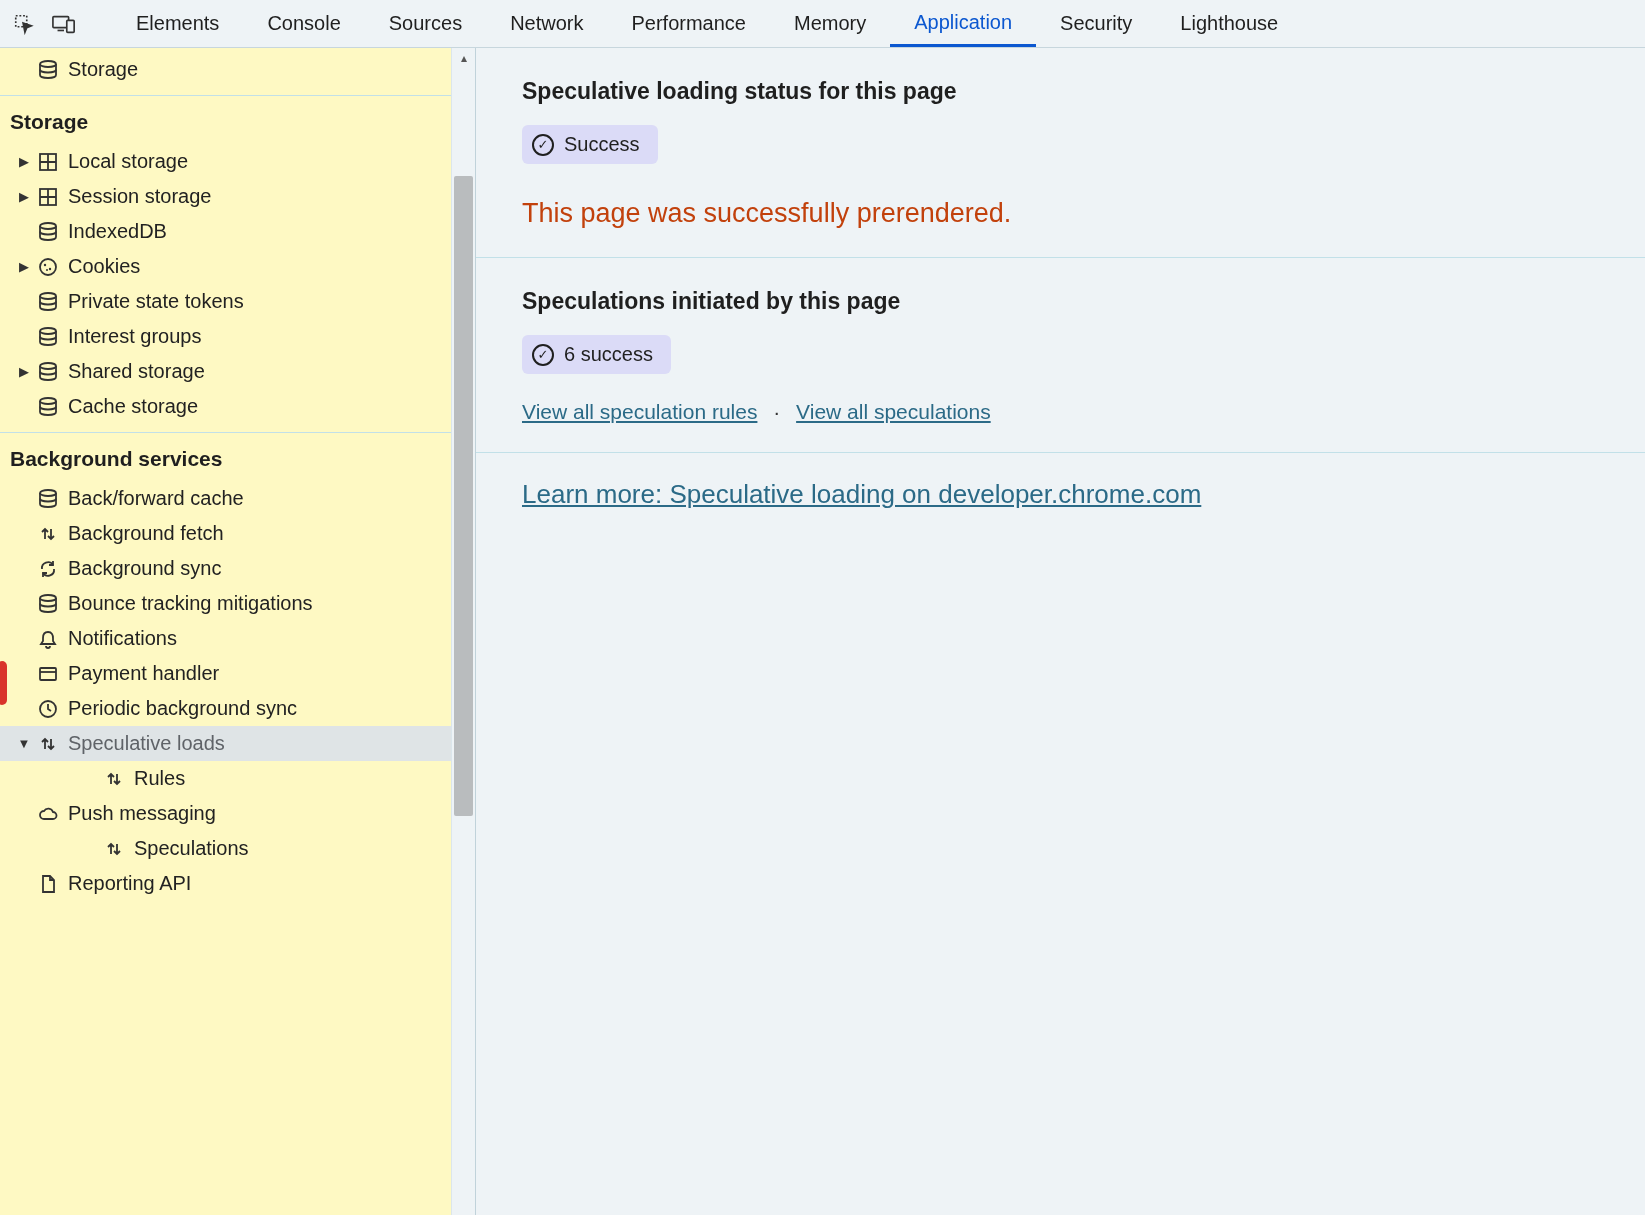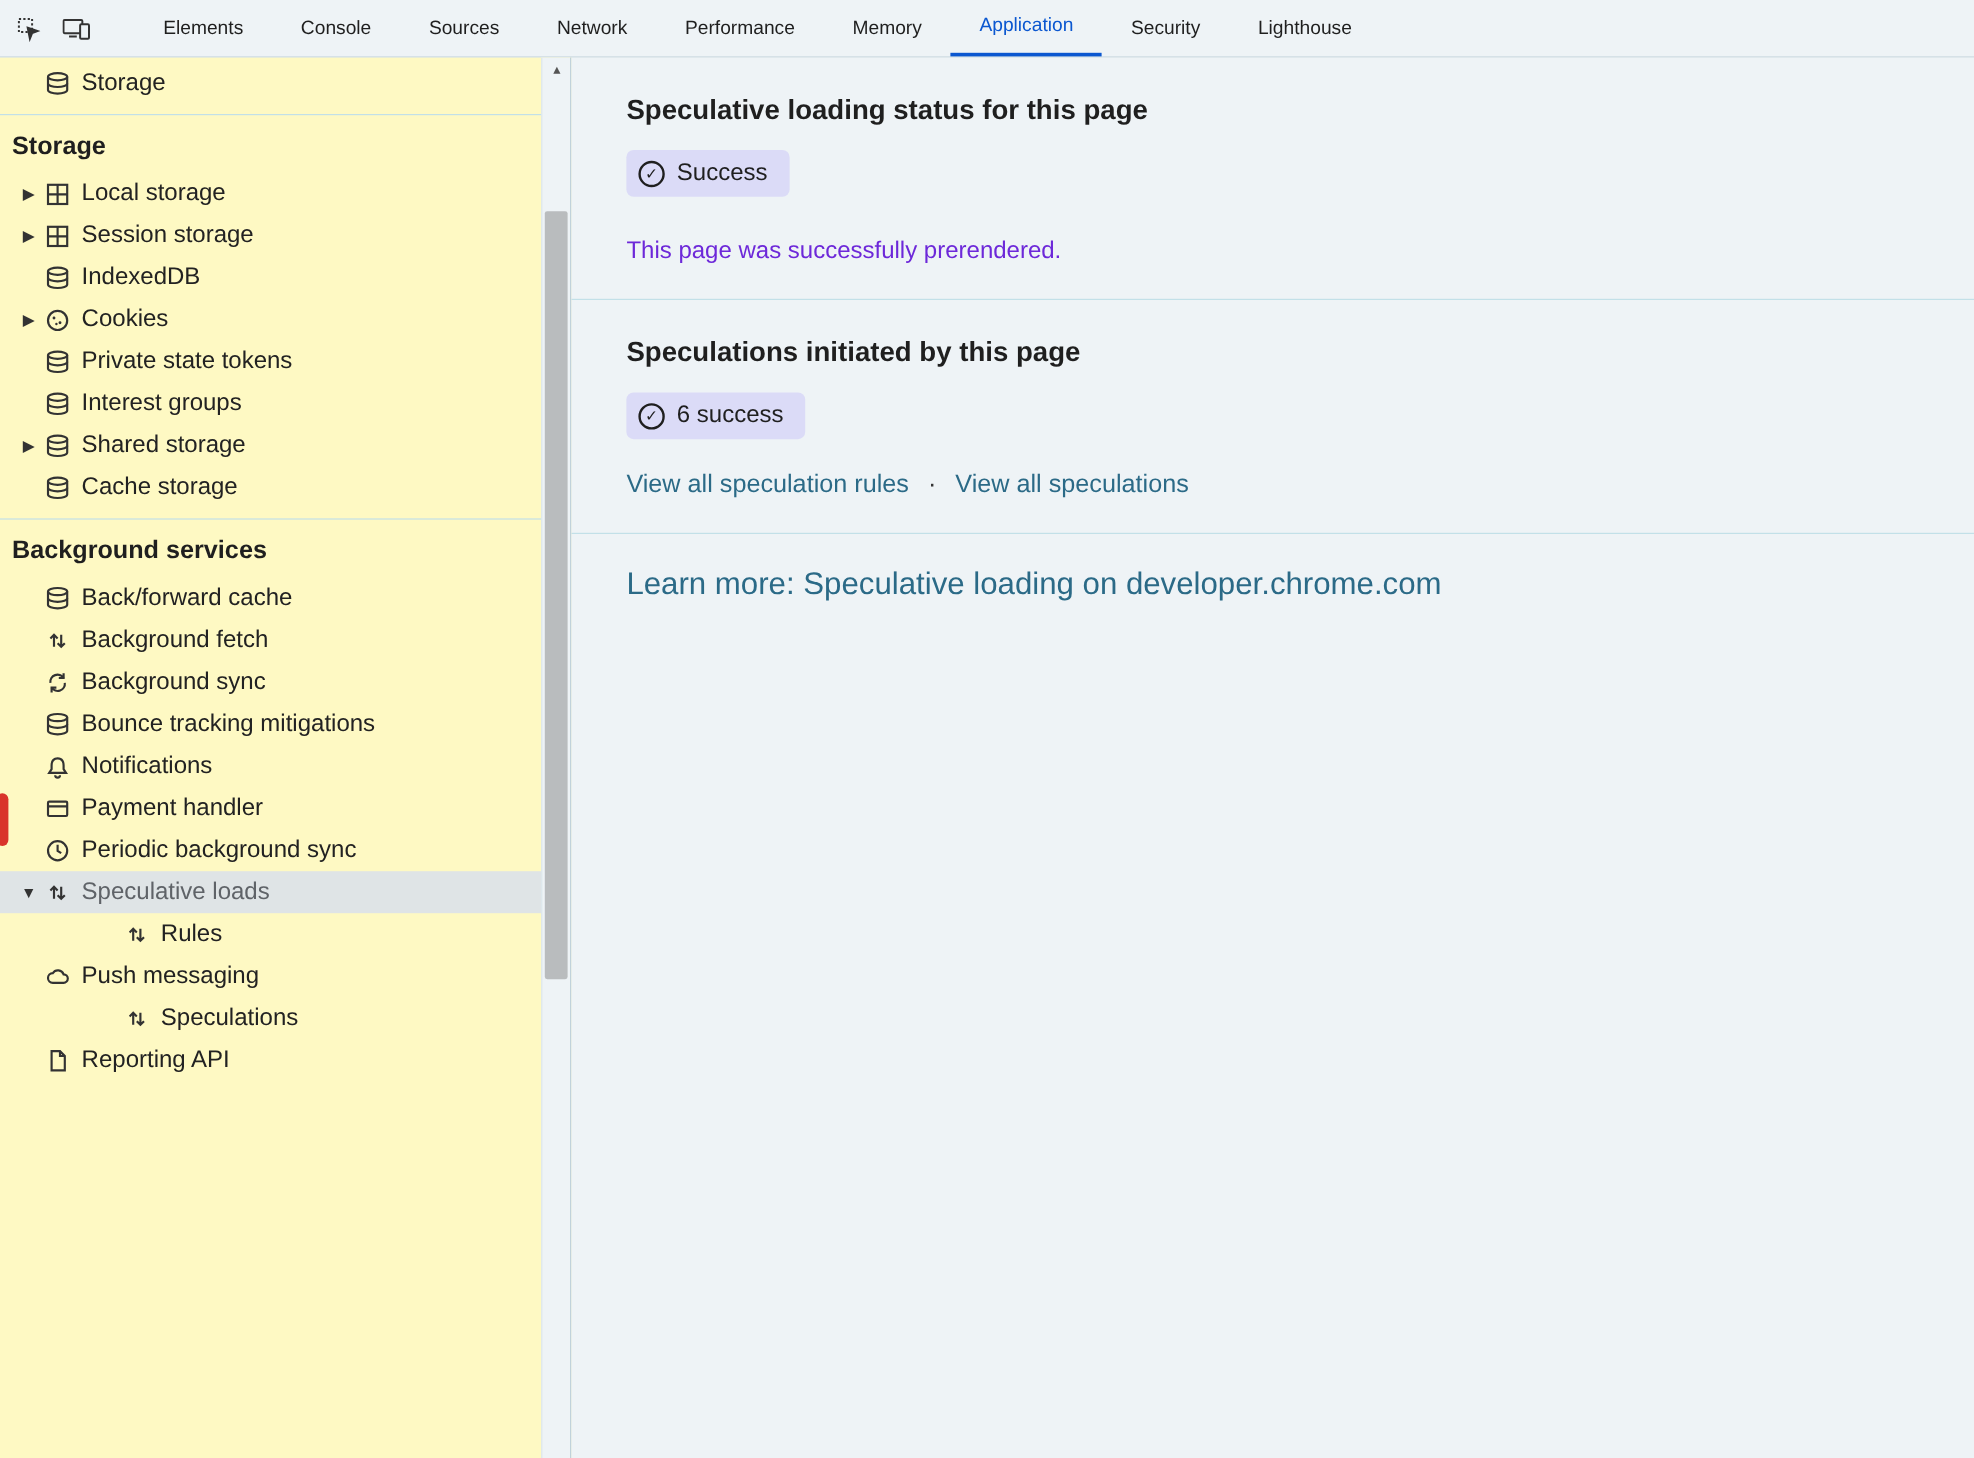--- a/index.html
+++ b/index.html
@@ -25,21 +25,21 @@
       align-items: center;
       justify-content: center;
       margin: 0 2px;
     }
     .tabbar .tab {
       padding: 0 24px;
       height: 100%;
       display: flex;
       align-items: center;
       cursor: pointer;
-      font-size: 16px;
+      font-size: 20px;
       color: #1f1f1f;
     }
     .tabbar .tab.active {
       color: #0b57d0;
       border-bottom: 3px solid #0b57d0;
     }
     .content {
       display: flex;
       height: calc(100vh - 48px);
     }
@@ -149,30 +149,31 @@
     .badge .check {
       width: 22px; height: 22px;
       border: 2px solid #1f1f1f;
       border-radius: 50%;
       display: inline-flex;
       align-items: center; justify-content: center;
       margin-right: 10px;
       font-size: 13px;
     }
     .desc {
-      font-size: 20px;
-      color: #6d28d9;
+      font-size: 27px;
+      color: #c2410c;
       margin-top: 34px;
     }
     .links {
       margin-top: 26px;
       font-size: 21px;
     }
     .links a, .learn a {
       color: #2b6a87;
+      text-decoration: underline;
       cursor: pointer;
     }
     .links .sep { margin: 0 10px; color:#333; }
     .learn { padding: 26px 0 0 46px; font-size: 26px; }
     svg { display:block; }
   </style>
 </head>
 <body>
 
 <div class="tabbar">

